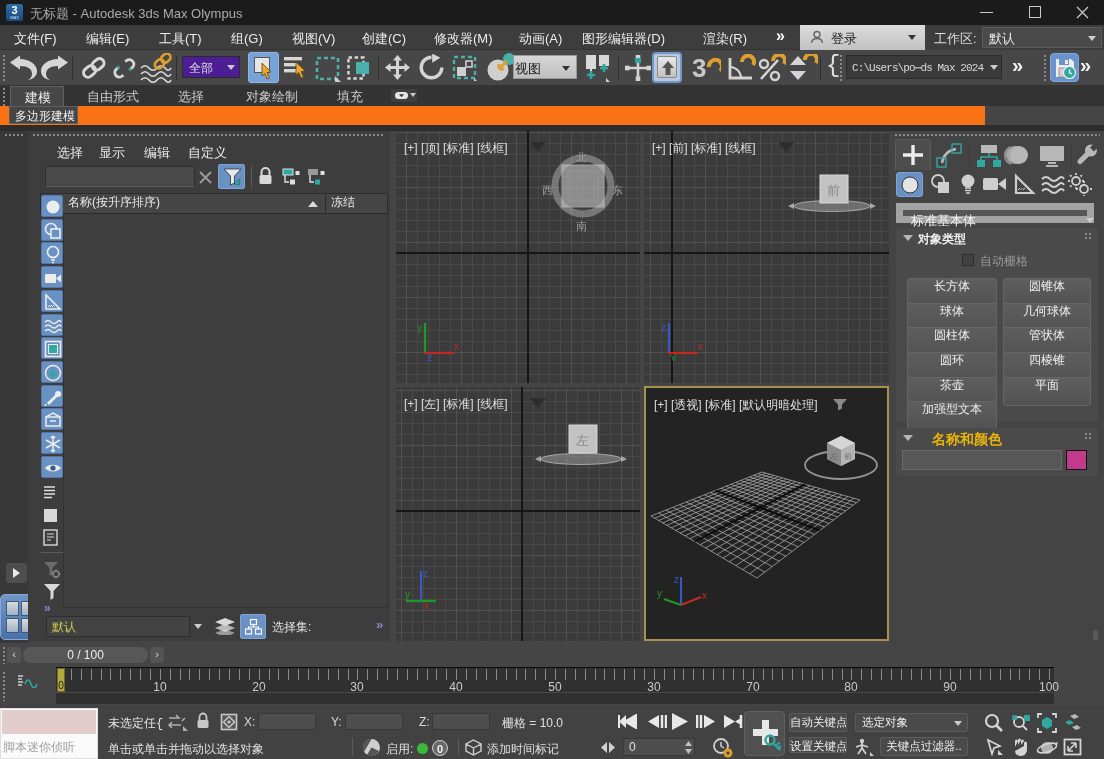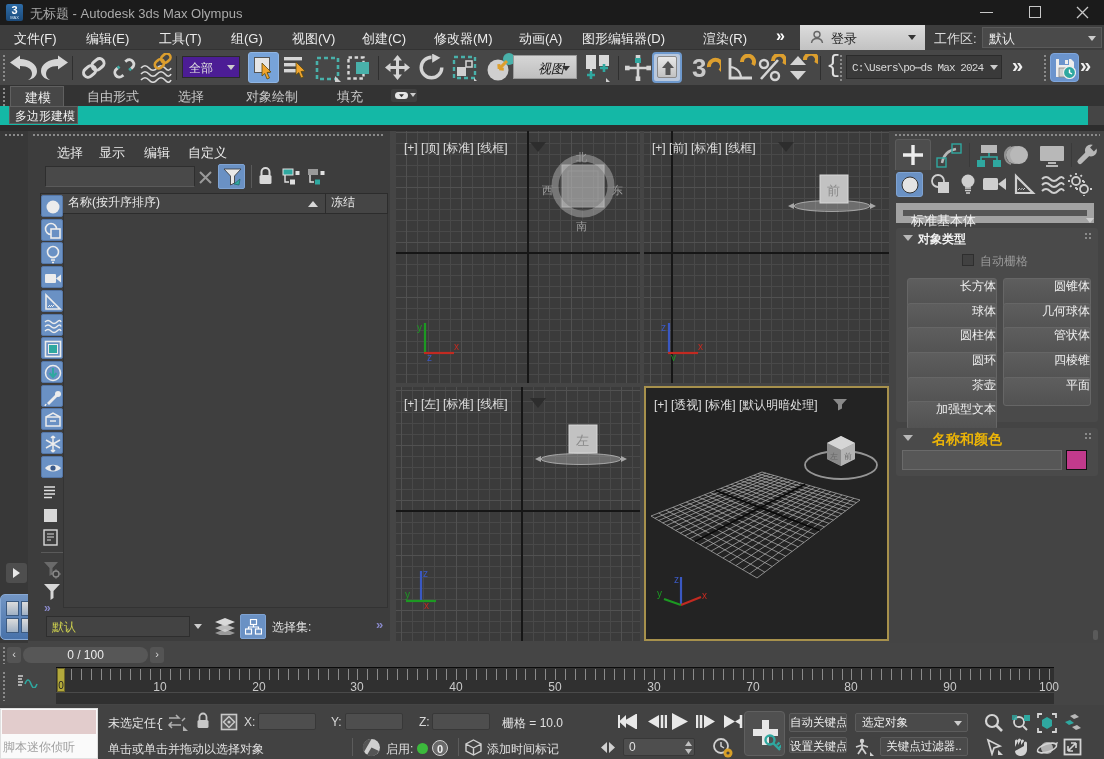--- a/index.html
+++ b/index.html
@@ -11,39 +11,39 @@
 #titlebar .title{left:30px;top:5px;color:#ababab;font-size:13px;}
 
 #menubar{left:0;top:25px;width:1104px;height:25px;background:#3d3d3d;border-bottom:1px solid #333;}
 .mitem{position:absolute;top:5px;color:#ececec;font-size:13px;}
 
 #toolbar{left:0;top:50px;width:1104px;height:35px;background:#474747;}
 .vsep{position:absolute;width:1px;background:#2f2f2f;}
 .dots{position:absolute;background-image:radial-gradient(circle,#8a8a8a 35%,transparent 40%);background-size:4px 4px;}
 
 #ribbon1{left:0;top:85px;width:1104px;height:21px;background:#333333;}
-#ribbon2{left:0;top:106px;width:1088px;height:19px;background:#14b8a6;text-align:right;}
+#ribbon2{left:0;top:106px;width:985px;height:19px;background:#f97316;text-align:right;}
 #ribbon3{left:0;top:125px;width:1104px;height:6px;background:#2d2d2d;}
 .rtab{position:absolute;top:3px;color:#c9c9c9;font-size:13px;}
 
 #main{left:0;top:131px;width:1104px;height:512px;background:#454545;}
 
 #leftrail{left:0;top:0;width:28px;height:512px;background:#383838;}
 
 #explorer{left:28px;top:0;width:362px;height:510px;background:#3d3d3d;}
 
 .vp{position:absolute;background:#3b3b3b;overflow:hidden;}
 .vplabel{position:absolute;left:8px;top:9px;color:#dfdfdf;font-size:12px;letter-spacing:0px;white-space:nowrap;}
 .gridbg{position:absolute;left:0;top:0;width:100%;height:100%;
  background-image:linear-gradient(#515151 1px,transparent 1px),linear-gradient(90deg,#515151 1px,transparent 1px),linear-gradient(#494949 1px,transparent 1px),linear-gradient(90deg,#494949 1px,transparent 1px);
  background-size:55px 55px,55px 55px,11px 11px,11px 11px;}
 
 #cmdpanel{left:890px;top:0;width:214px;height:512px;background:#444444;}
 .rollout{position:absolute;left:6px;width:202px;background:#4a4a4a;border-radius:3px;}
-.rbtn{position:absolute;width:90px;height:29px;background:linear-gradient(#5e5e5e,#525252);border:1px solid #666;border-radius:3px;color:#efefef;text-align:right;line-height:15px;font-size:12px;}
+.rbtn{position:absolute;width:90px;height:29px;background:linear-gradient(#5e5e5e,#525252);border:1px solid #666;border-radius:3px;color:#efefef;text-align:center;line-height:15px;font-size:12px;}
 .ib{position:absolute;left:13px;width:22px;height:22px;background:#6a91c4;border:1px solid #5577a8;border-radius:2px;}
 .ib svg,.ig svg{position:absolute;left:1px;top:1px;}
 .ig{position:absolute;left:13px;width:22px;height:22px;}
 
 #timeslider{left:0;top:643px;width:1104px;height:24px;background:#454545;}
 
 #trackbar{left:0;top:667px;width:1104px;height:38px;background:#454545;}
 
 #statusbar{left:0;top:705px;width:1104px;height:54px;background:#424242;}
 .sfield{position:absolute;background:#4e4e4e;border:1px solid #383838;border-radius:2px;}
@@ -180,21 +180,21 @@
 
   <svg class="abs" style="left:486px;top:3px;" width="30" height="29" viewBox="0 0 30 29">
       <circle cx="12" cy="17" r="10.5" fill="#cfcfcf"></circle>
       <circle cx="23" cy="6" r="6" fill="#49b1aa"></circle>
       <g transform="rotate(45 16 13)">
         <path d="M16,6 L16,17 M16,17 l-3.5,-3 M16,17 l3.5,-3" stroke="#dd9f2e" stroke-width="3" fill="none"></path>
       </g>
     </svg>
 
   <div class="abs" style="left:513px;top:5px;width:64px;height:24px;background:linear-gradient(#d6d6d6,#bfbfbf);border:1px solid #9a9a9a;">
-    <div class="abs" style="left:24px;top:4px;color:#1a1a1a;font-size:13px;font-style:italic;">视图</div>
+    <div class="abs" style="left:1px;top:4px;color:#1a1a1a;font-size:13px;">视图</div>
     <div class="abs" style="left:48px;top:10px;width:0;height:0;border-left:4px solid transparent;border-right:4px solid transparent;border-top:5px solid #333;"></div>
   </div>
 
   <svg class="abs" style="left:584px;top:4px;" width="28" height="28" viewBox="0 0 28 28">
       <rect x="2" y="1" width="10" height="14" fill="#d9d9d9"></rect>
       <path d="M7,15 l0,6" stroke="#d9d9d9" stroke-width="2"></path>
       <rect x="15" y="1" width="10" height="11" fill="#d9d9d9"></rect>
       <path d="M20,12 l0,5" stroke="#d9d9d9" stroke-width="2"></path>
       <g stroke="#2fa8a0" stroke-width="2.6">
         <path d="M7,17 h0 M3,21 h8 M7,17 v8"></path>

